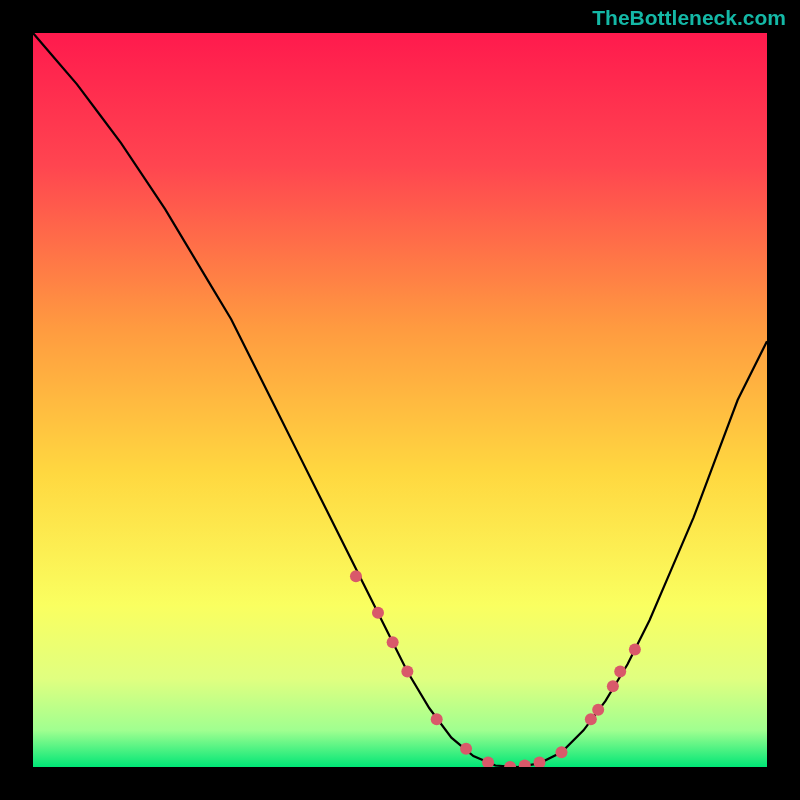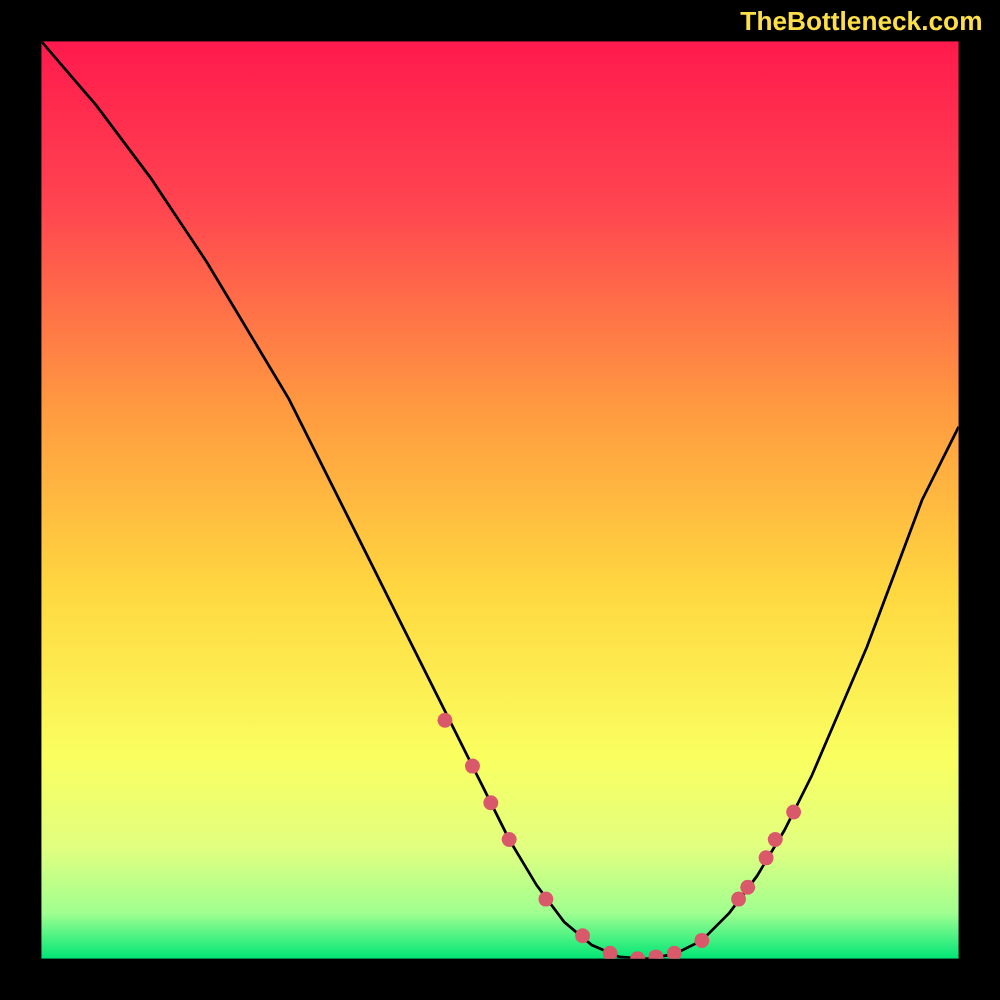--- a/index.html
+++ b/index.html
@@ -8,21 +8,21 @@
     height: 800px;
     background: #000;
     position: relative;
     font-family: Arial, sans-serif;
     overflow: hidden;
   }
   .watermark {
     position: absolute;
     top: 6px;
     right: 14px;
-    color: #fde047;
+    color: #14b8a6;
     font-size: 21px;
     font-weight: bold;
     z-index: 10;
   }
   .plot {
     position: absolute;
     left: 33px;
     top: 33px;
     width: 734px;
     height: 734px;

